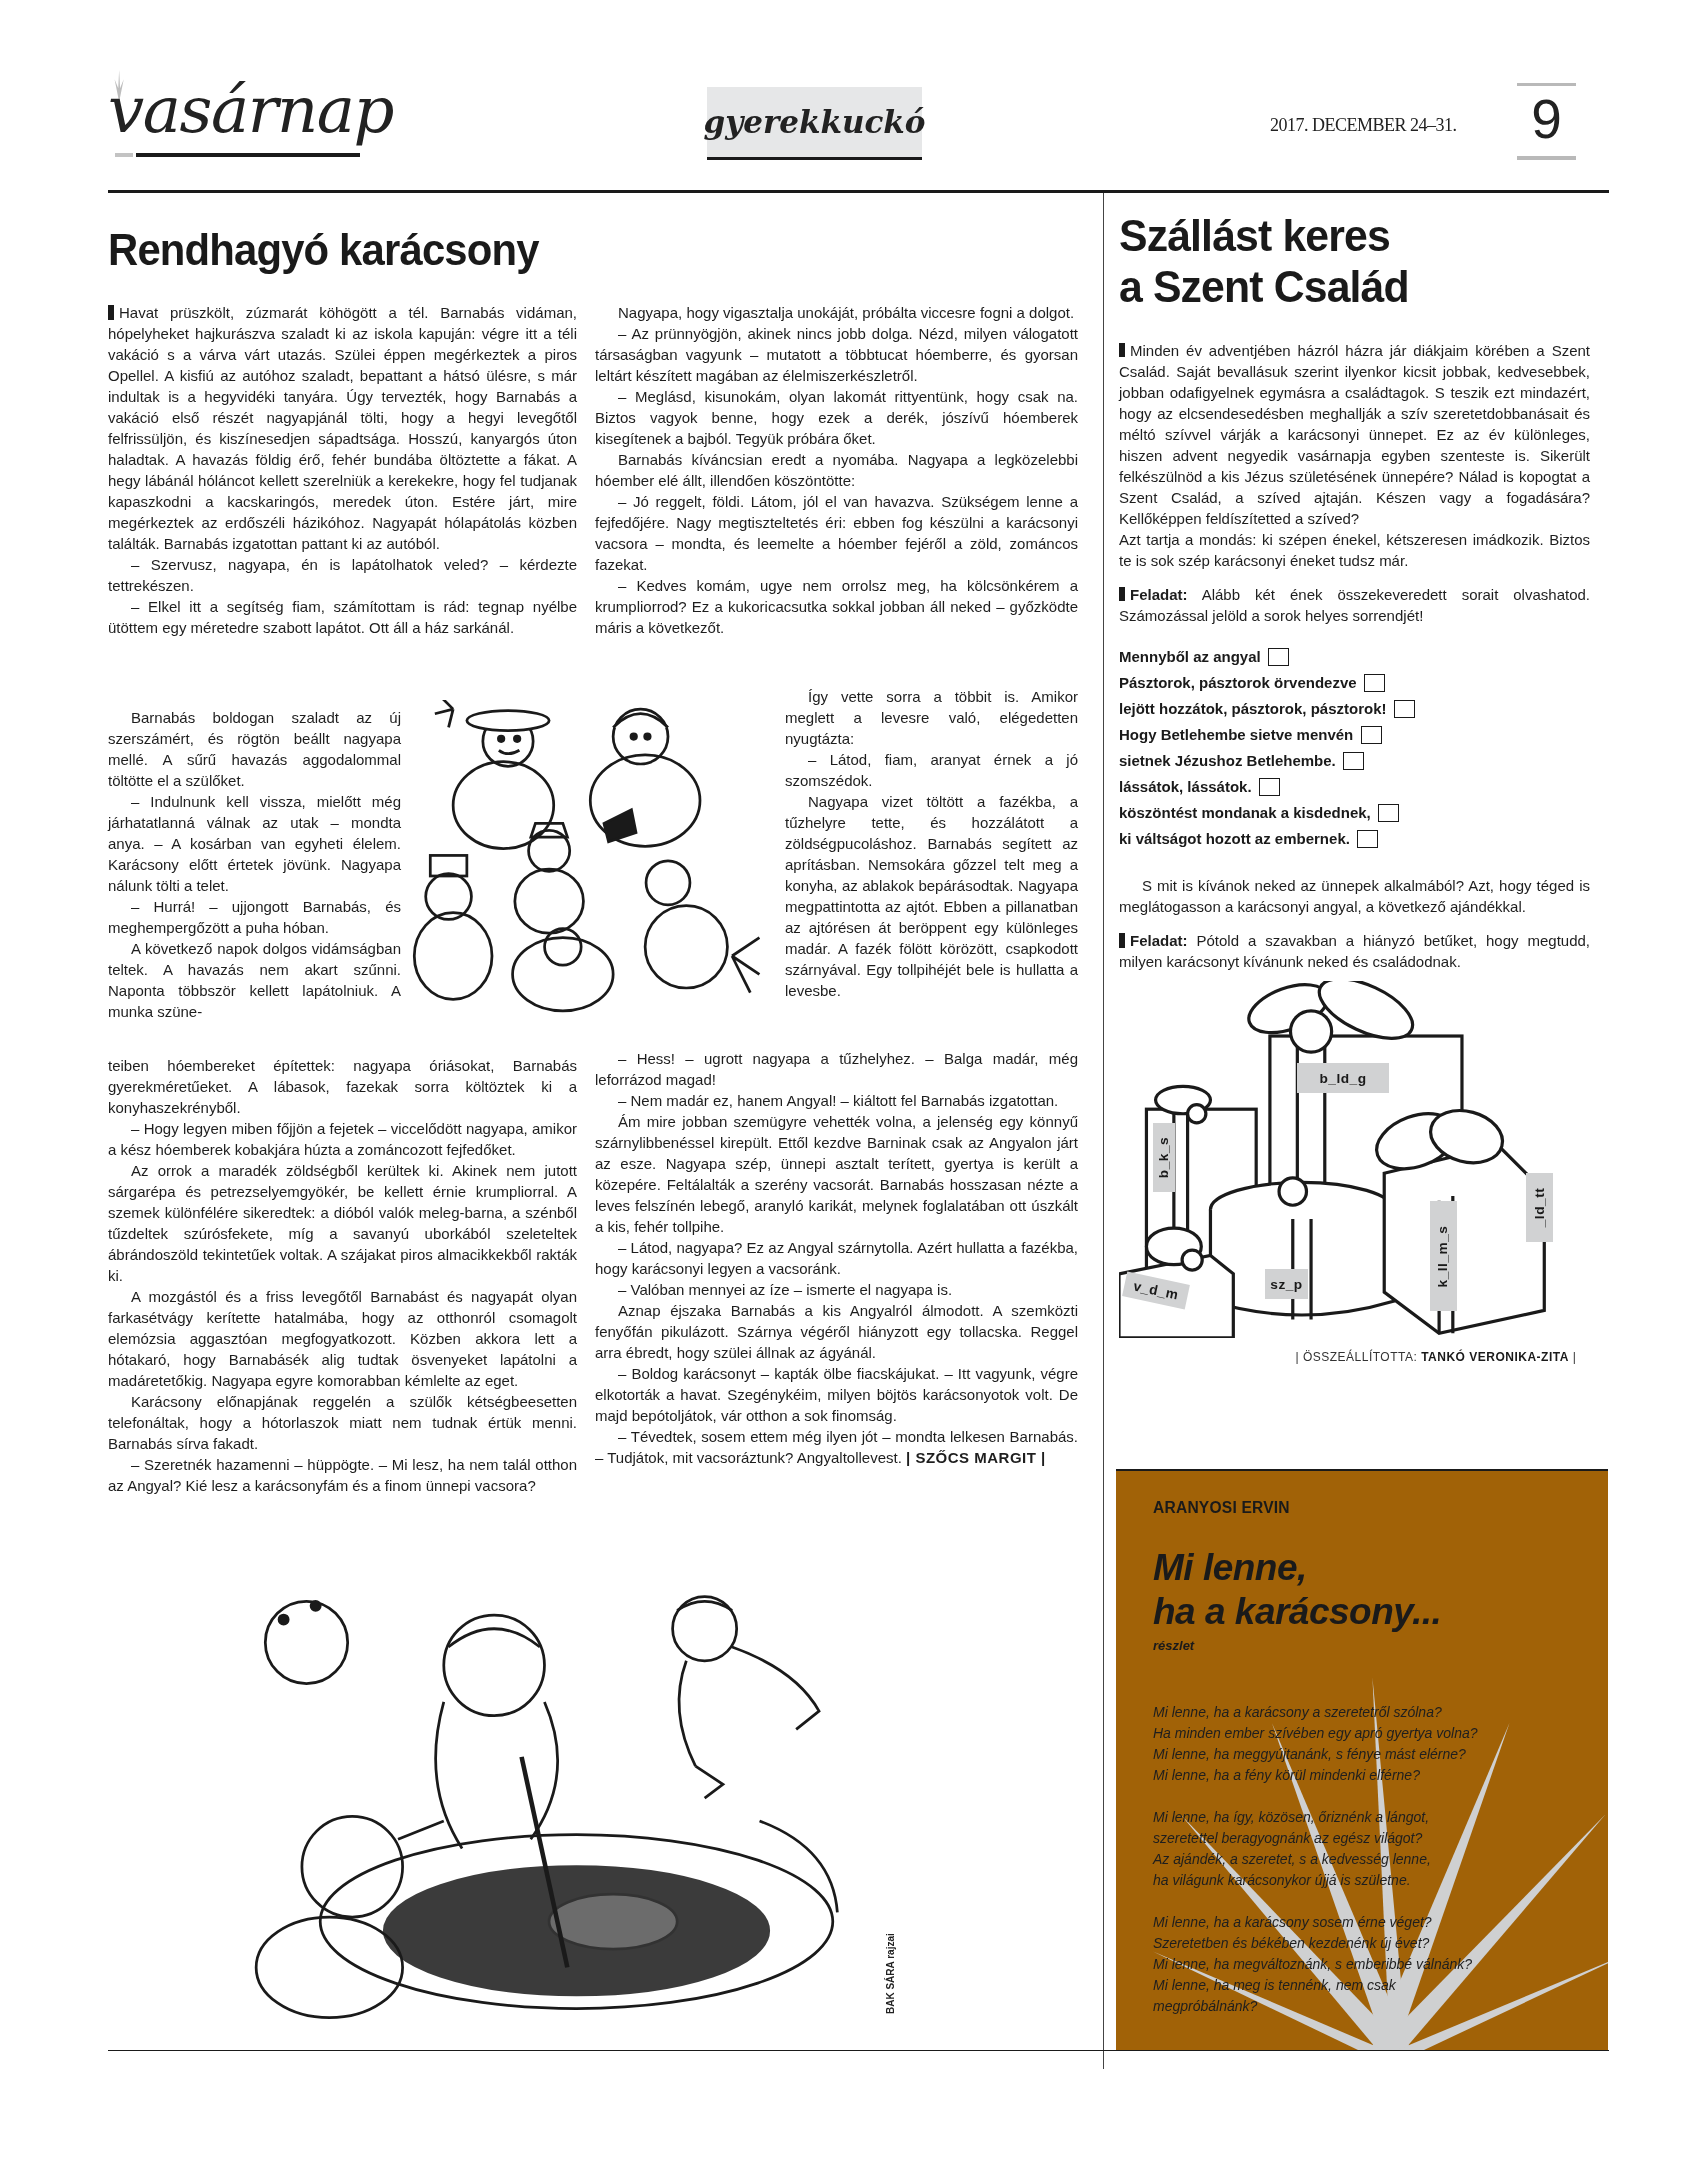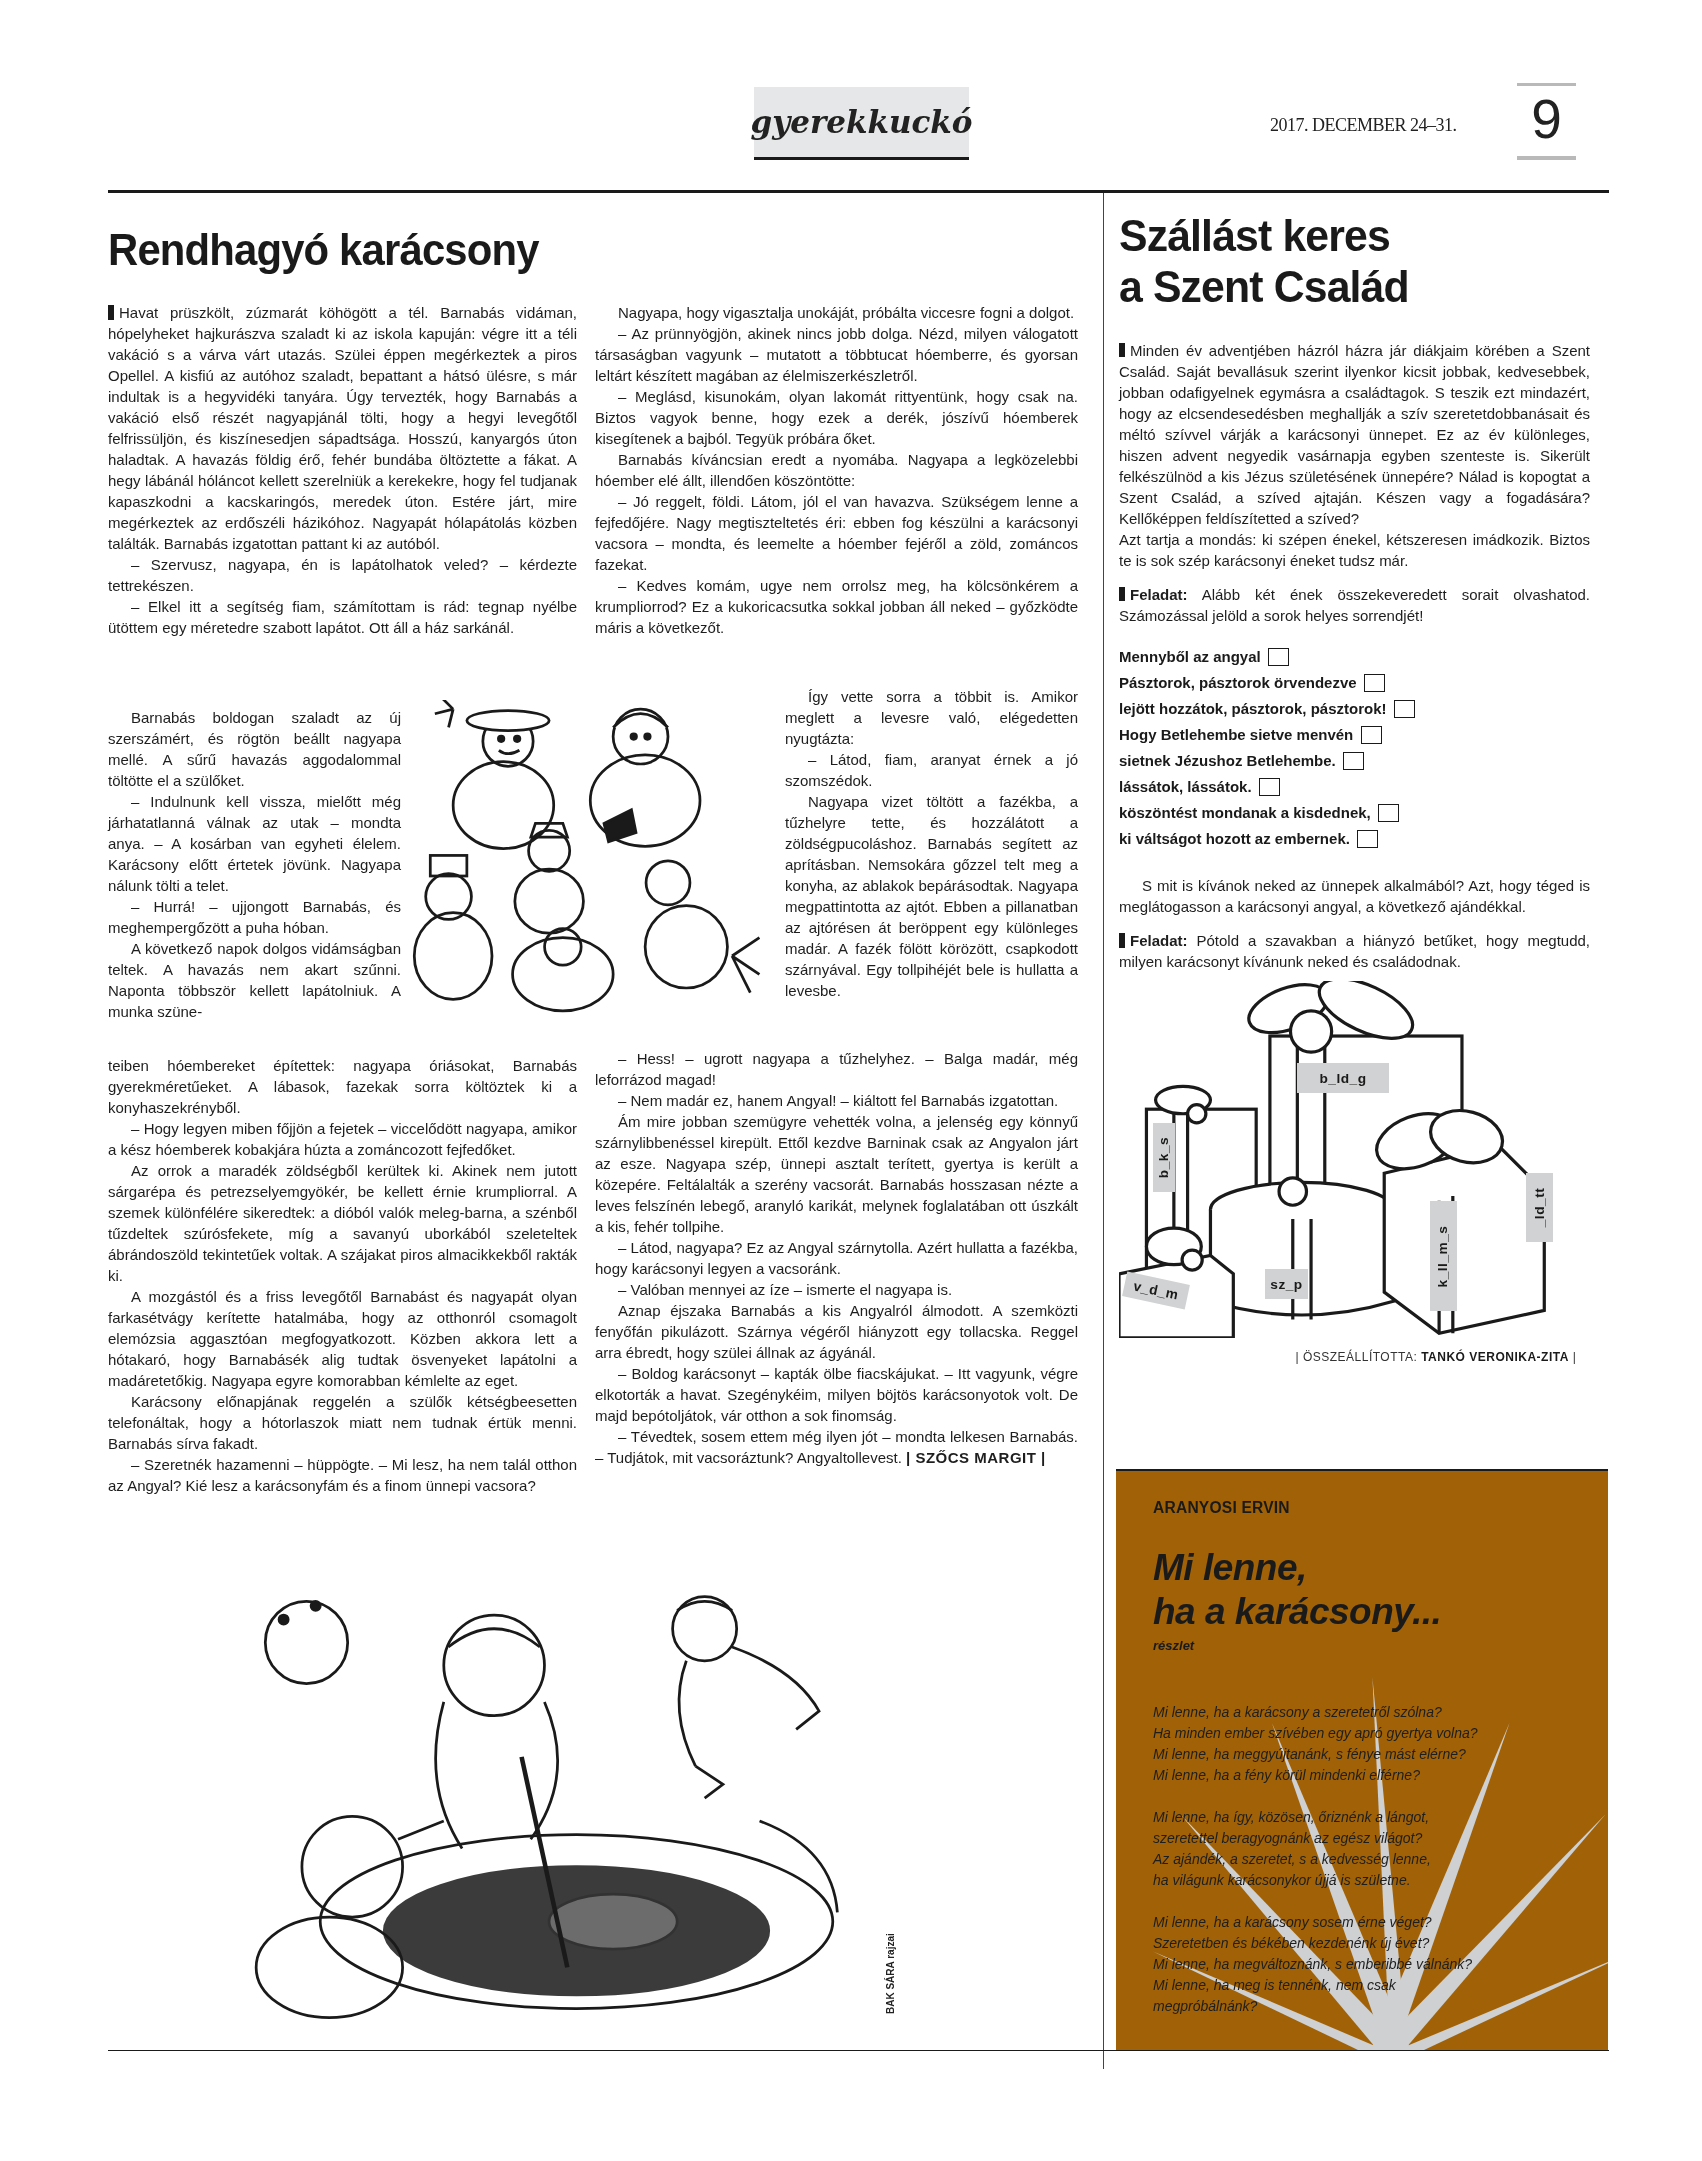--- a/index.html
+++ b/index.html
@@ -6,21 +6,21 @@
   html, body { width: 1702px; height: 2161px; background: #ffffff; }
   body { position: relative; font-family: "Liberation Sans", sans-serif; color: #1a1a1a; overflow: hidden; }
 
   
   .masthead { position: absolute; left: 108px; top: 69px; width: 1501px; height: 96px; }
   .logo { position: absolute; left: 0; top: 9.2px; width: 275px; height: 78px; }
   .logo-text { position: absolute; left: 0; top: 0; font-family: "DejaVu Serif", serif; font-style: italic; font-size: 64px; letter-spacing: -1.4px; color: #222; line-height: 1; }
   .logo-spark { position: absolute; left: 2.3px; top: -8.2px; width: 18.3px; height: 32px; }
   .logo-bar { position: absolute; left: 27.5px; top: 75px; width: 224px; height: 3.7px; background: #1a1a1a; }
   .logo-bar-gray { position: absolute; left: 6.9px; top: 75px; width: 18.3px; height: 3.7px; background: #c3c3c3; }
-  .section-tab { position: absolute; left: 599px; top: 18.3px; width: 215px; height: 73px; background: #e6e7e8; border-bottom: 3.7px solid #1a1a1a; display: flex; align-items: center; justify-content: center; margin-left: 47px; }
+  .section-tab { position: absolute; left: 599px; top: 18.3px; width: 215px; height: 73px; background: #e6e7e8; border-bottom: 3.7px solid #1a1a1a; display: flex; align-items: center; justify-content: center; }
   .section-tab span { font-family: "DejaVu Serif", serif; font-style: italic; font-weight: bold; font-size: 31px; color: #222; }
   .issue-date { position: absolute; left: 1162px; top: 46px; font-family: "Liberation Serif", serif; font-size: 18px; letter-spacing: -0.5px; color: #222; }
   .page-number { position: absolute; left: 1409px; top: 13.7px; width: 59px; height: 73px; text-align: center; font-family: "Liberation Sans", sans-serif; font-size: 55px; font-weight: normal; color: #222; line-height: 73px; }
   .pn-bar { position: absolute; left: 1409px; width: 59px; height: 3.7px; background: #b9b9b9; }
 
   .top-rule { position: absolute; left: 108px; top: 190px; width: 1501px; height: 2.7px; background: #1a1a1a; }
   .col-divider { position: absolute; left: 1103px; top: 193px; width: 0.9px; height: 1876px; background: #444; }
   .bottom-rule { position: absolute; left: 108px; top: 2050px; width: 1501px; height: 1.4px; background: #1a1a1a; }
 
   
@@ -61,20 +61,28 @@
   .poem-author { position: absolute; left: 37px; top: 27.5px; font-weight: bold; font-size: 15.6px; letter-spacing: 0.2px; color: #1a1a1a; }
   .poem-title { position: absolute; left: 37px; top: 75px; font-size: 37px; font-weight: bold; font-style: italic; line-height: 44px; color: #1a1a1a; letter-spacing: -0.5px; }
   .poem-sub { position: absolute; left: 37px; top: 167px; font-size: 13px; font-weight: bold; font-style: italic; color: #1a1a1a; }
   .poem-body { position: absolute; left: 37px; top: 231px; width: 439px; font-size: 14px; font-style: italic; line-height: 21px; color: #1e1e1e; }
   .stanza { margin-bottom: 21px; }
 </style>
 </head>
 <body>
 
 <div class="masthead">
+  <div class="logo">
+    <svg class="logo-spark" viewBox="0 0 40 70">
+      <path d="M20 70 L10 20 L18 40 L20 0 L22 40 L30 20 Z" fill="#bdbdbd"></path>
+    </svg>
+    <span class="logo-text">vasárnap</span>
+    <div class="logo-bar-gray"></div>
+    <div class="logo-bar"></div>
+  </div>
   <div class="section-tab">
     <span>gyerekkuckó</span>
   </div>
   <div class="issue-date">2017. DECEMBER 24–31.</div>
   <div class="pn-bar" style="top:13.7px"></div>
   <div class="page-number">9</div>
   <div class="pn-bar" style="top:87px"></div>
 </div>
 
 <div class="top-rule"></div>

